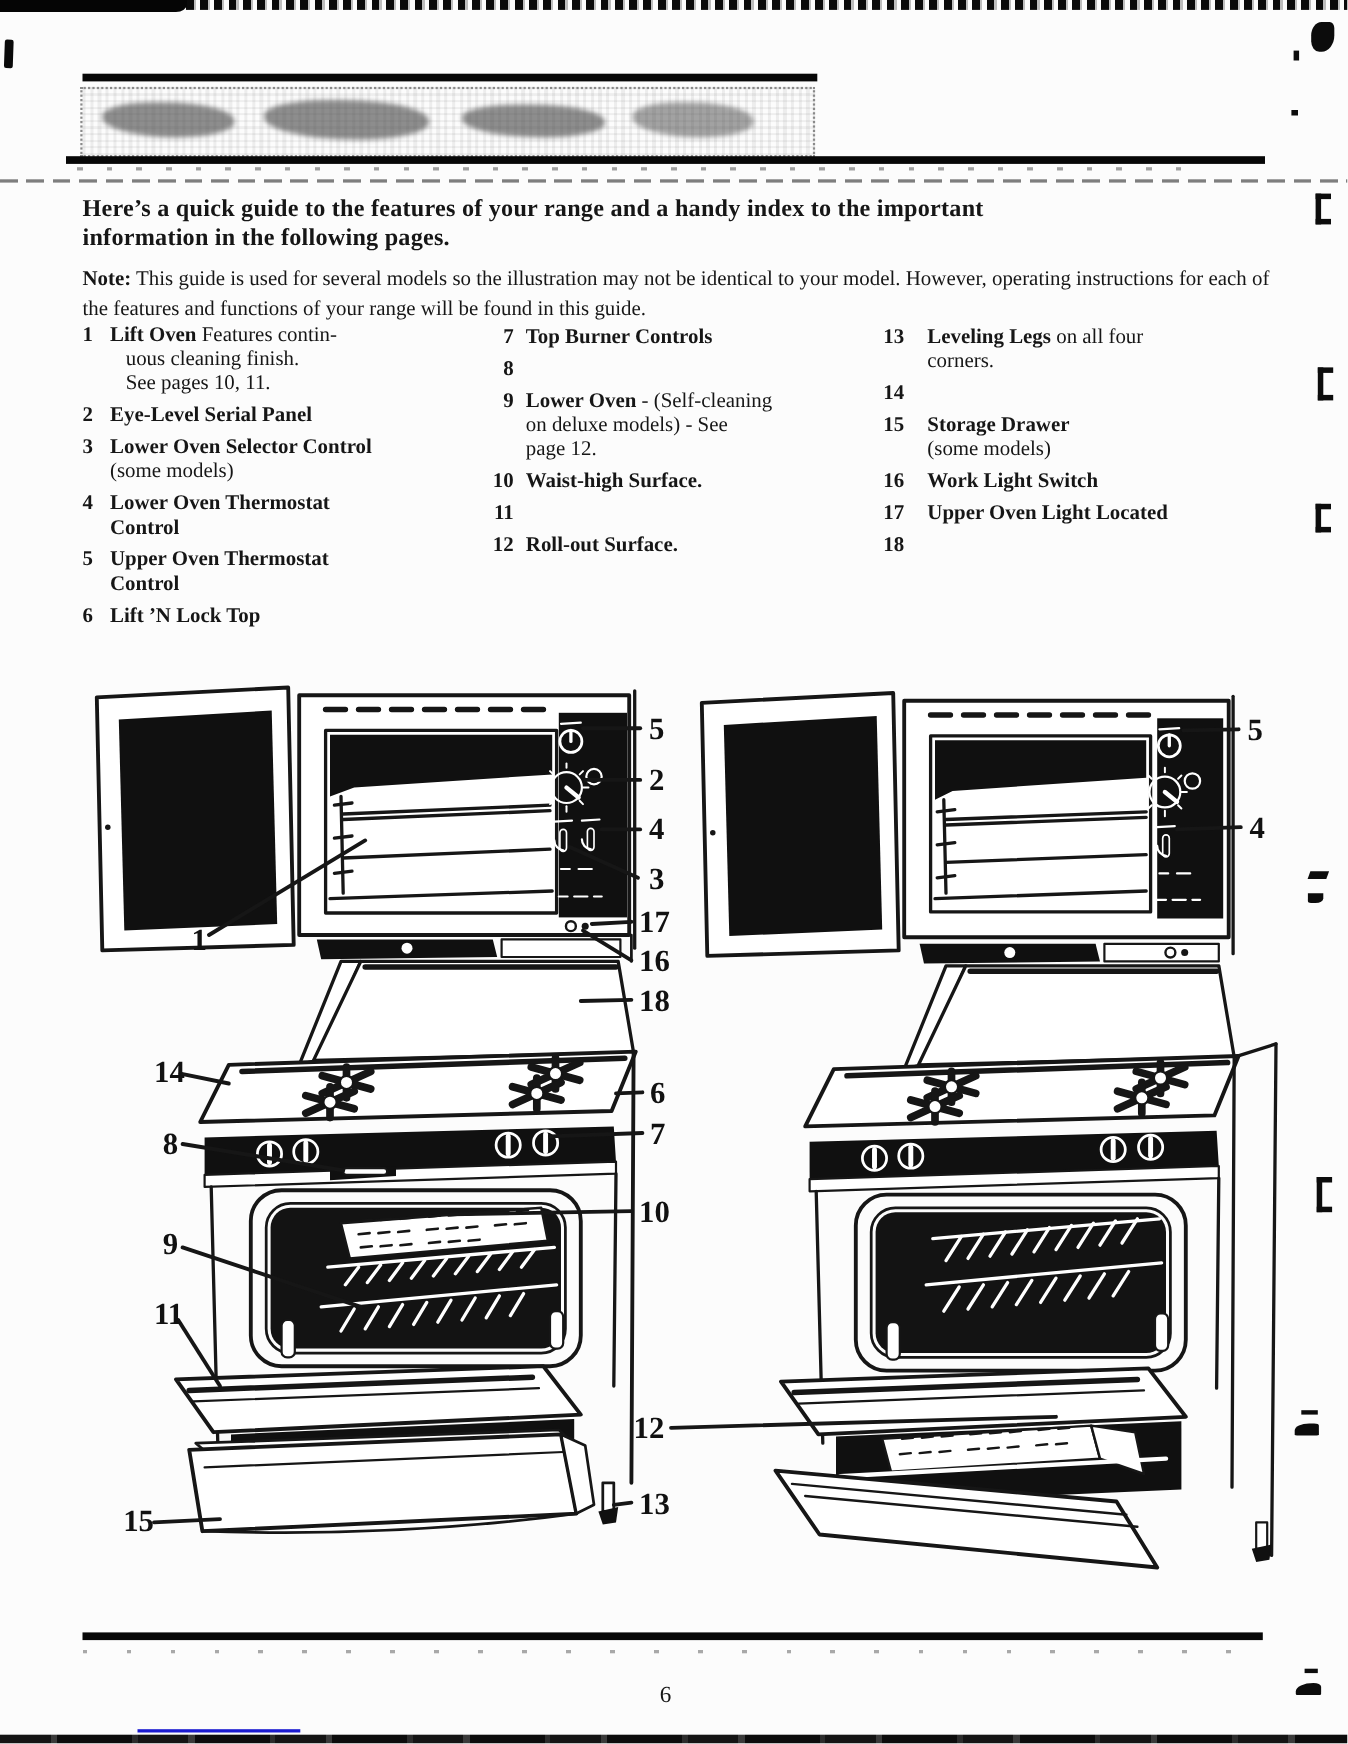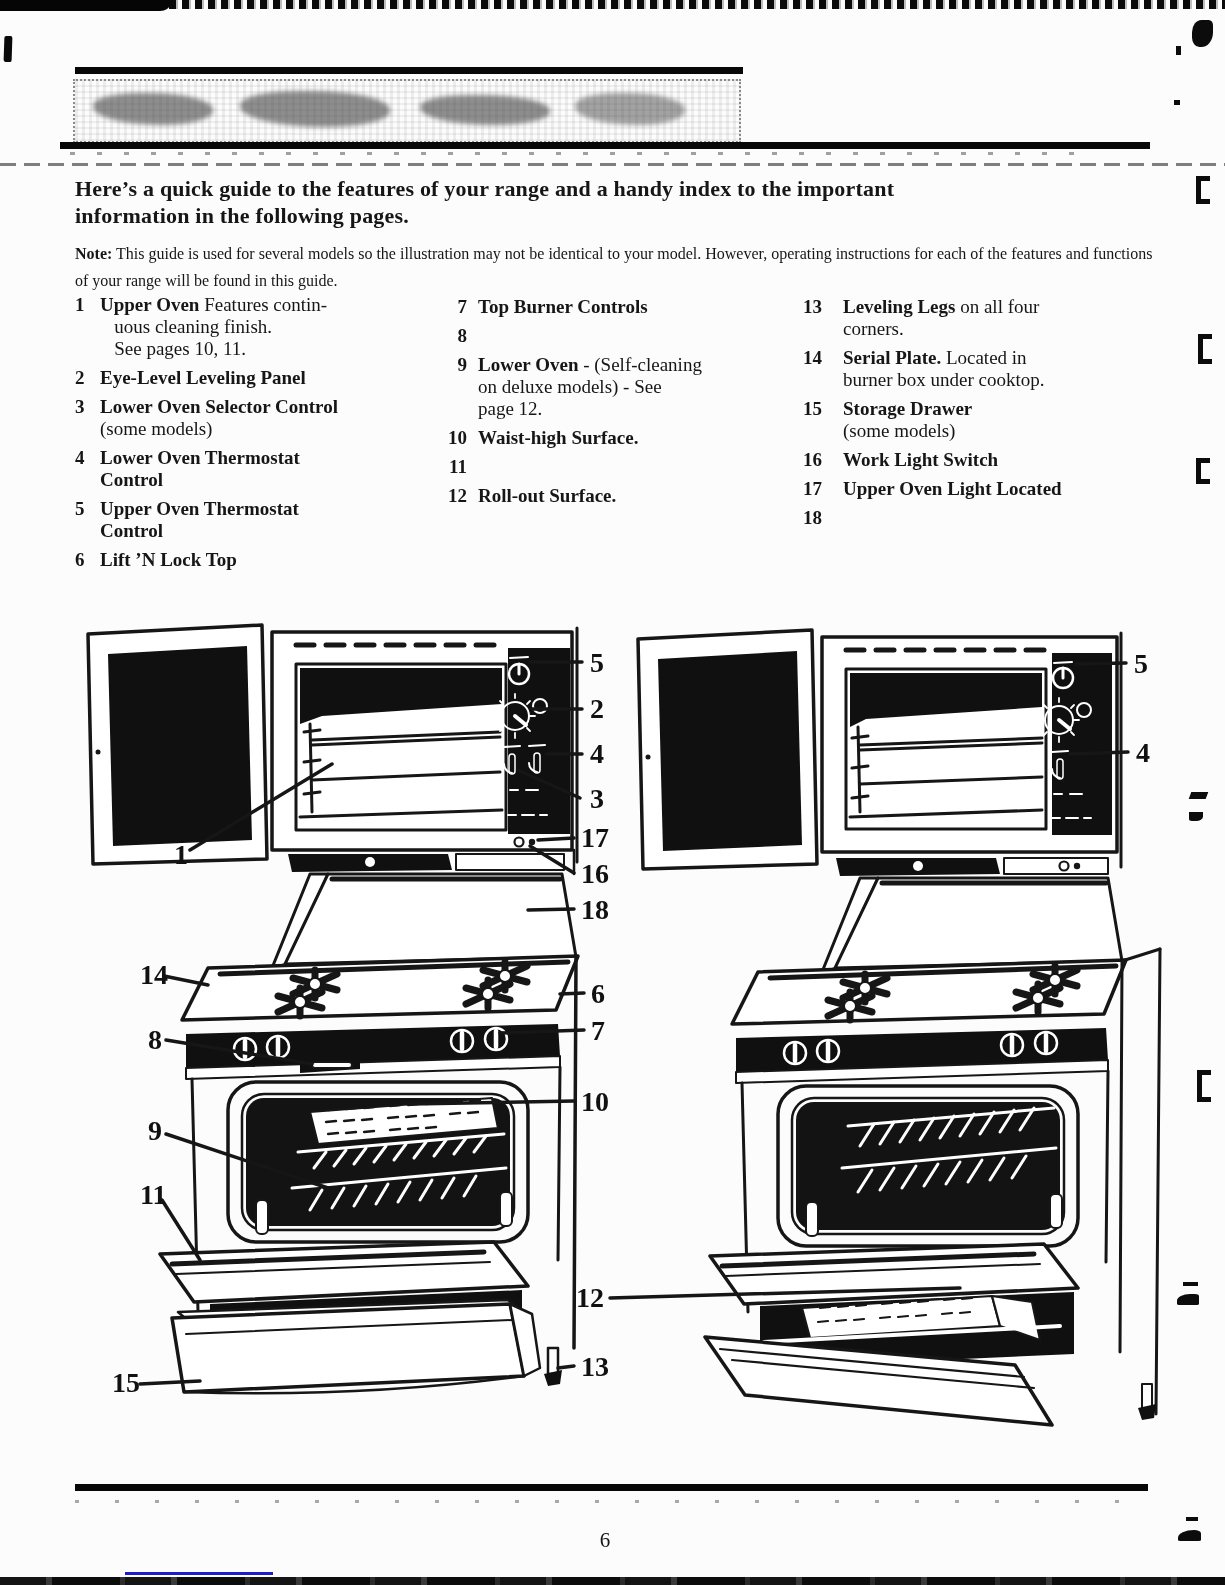--- a/index.html
+++ b/index.html
@@ -21,21 +21,21 @@
       repeating-linear-gradient(0deg,rgba(60,60,60,.07) 0 2px,transparent 2px 6px);}
   .blob{position:absolute;background:#4a4a4a;filter:blur(2.6px);opacity:.62;border-radius:40% 55% 45% 60%;}
   .rule2{left:60px;top:142px;width:1090px;height:7px;background:#070707;}
   .noise-row{left:70px;top:152px;width:1020px;height:3px;opacity:.55;
     background:repeating-linear-gradient(90deg,#555 0 5px,transparent 5px 27px);}
   .dashline{left:0;top:163px;width:1225px;height:3px;
     background:repeating-linear-gradient(90deg,#7e7e7e 0 16px,transparent 16px 24px);}
   
   .heading{left:75px;top:175px;width:1020px;font-size:22px;line-height:27px;font-weight:bold;
     white-space:pre-line;letter-spacing:.2px;}
-  .note{left:75px;top:240px;width:1090px;font-size:16px;line-height:27px;}
+  .note{left:75px;top:240px;width:1090px;font-size:19px;line-height:27px;}
   .note b{font-weight:bold;}
   
   .col{position:absolute;font-size:19px;line-height:22px;}
   .feat{display:flex;margin-bottom:7px;}
   .feat .num{font-weight:bold;flex:0 0 auto;}
   .feat .body{flex:1 1 auto;}
   .feat .title{font-weight:bold;white-space:pre-line;}
   .feat .desc{white-space:pre-line;}
   #col1{left:75px;top:294px;width:348px;}
   #col1 .num{width:25px;}
@@ -82,27 +82,27 @@
 <div class="abs noise-row"></div>
 <div class="abs dashline"></div>
 
 <div class="abs heading">Here’s a quick guide to the features of your range and a handy index to the important
 information in the following pages.</div>
 <div class="abs note"><b>Note:</b><span> This guide is used for several models so the illustration may not be identical to your model. However, operating instructions for each of the features and functions of your range will be found in this guide.</span></div>
 
 <div id="col1" class="col">
   <div class="feat">
       <span class="num">1</span>
-      <span class="body"><span class="title">Upper Oven</span><span class="desc">&nbsp;Features contin-
+      <span class="body"><span class="title">Lift Oven</span><span class="desc">&nbsp;Features contin-
 &nbsp;&nbsp;&nbsp;uous cleaning finish.
 &nbsp;&nbsp;&nbsp;See pages 10, 11.</span></span>
     </div>
   <div class="feat">
       <span class="num">2</span>
-      <span class="body"><span class="title">Eye-Level Leveling Panel</span><span class="desc"></span></span>
+      <span class="body"><span class="title">Eye-Level Serial Panel</span><span class="desc"></span></span>
     </div>
   <div class="feat">
       <span class="num">3</span>
       <span class="body"><span class="title">Lower Oven Selector Control</span><span class="desc">
 (some models)</span></span>
     </div>
   <div class="feat">
       <span class="num">4</span>
       <span class="body"><span class="title">Lower Oven Thermostat
 Control</span><span class="desc"></span></span>
@@ -146,22 +146,20 @@
 </div>
 
 <div id="col3" class="col">
   <div class="feat">
       <span class="num">13</span>
       <span class="body"><span class="title">Leveling Legs</span><span class="desc">&nbsp;on all four
 corners.</span></span>
     </div>
   <div class="feat">
       <span class="num">14</span>
-      <span class="body"><span class="title">Serial Plate.</span><span class="desc">&nbsp;Located in
-burner box under cooktop.</span></span>
     </div>
   <div class="feat">
       <span class="num">15</span>
       <span class="body"><span class="title">Storage Drawer</span><span class="desc">
 (some models)</span></span>
     </div>
   <div class="feat">
       <span class="num">16</span>
       <span class="body"><span class="title">Work Light Switch</span><span class="desc"></span></span>
     </div>

